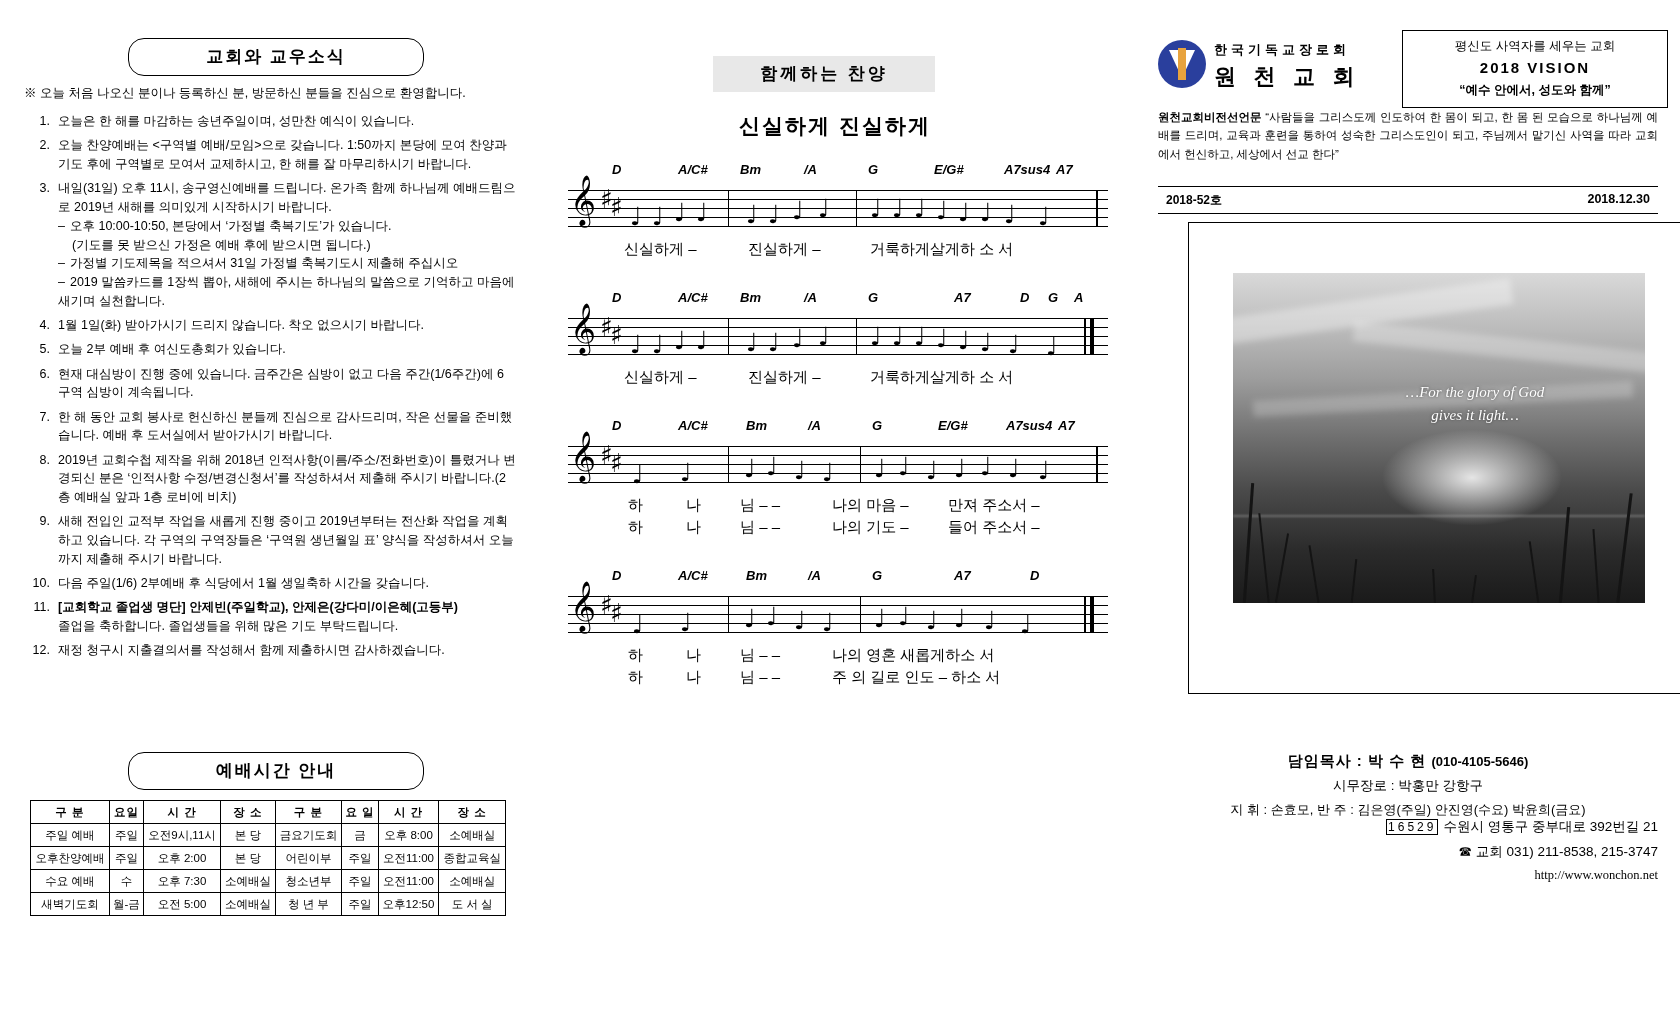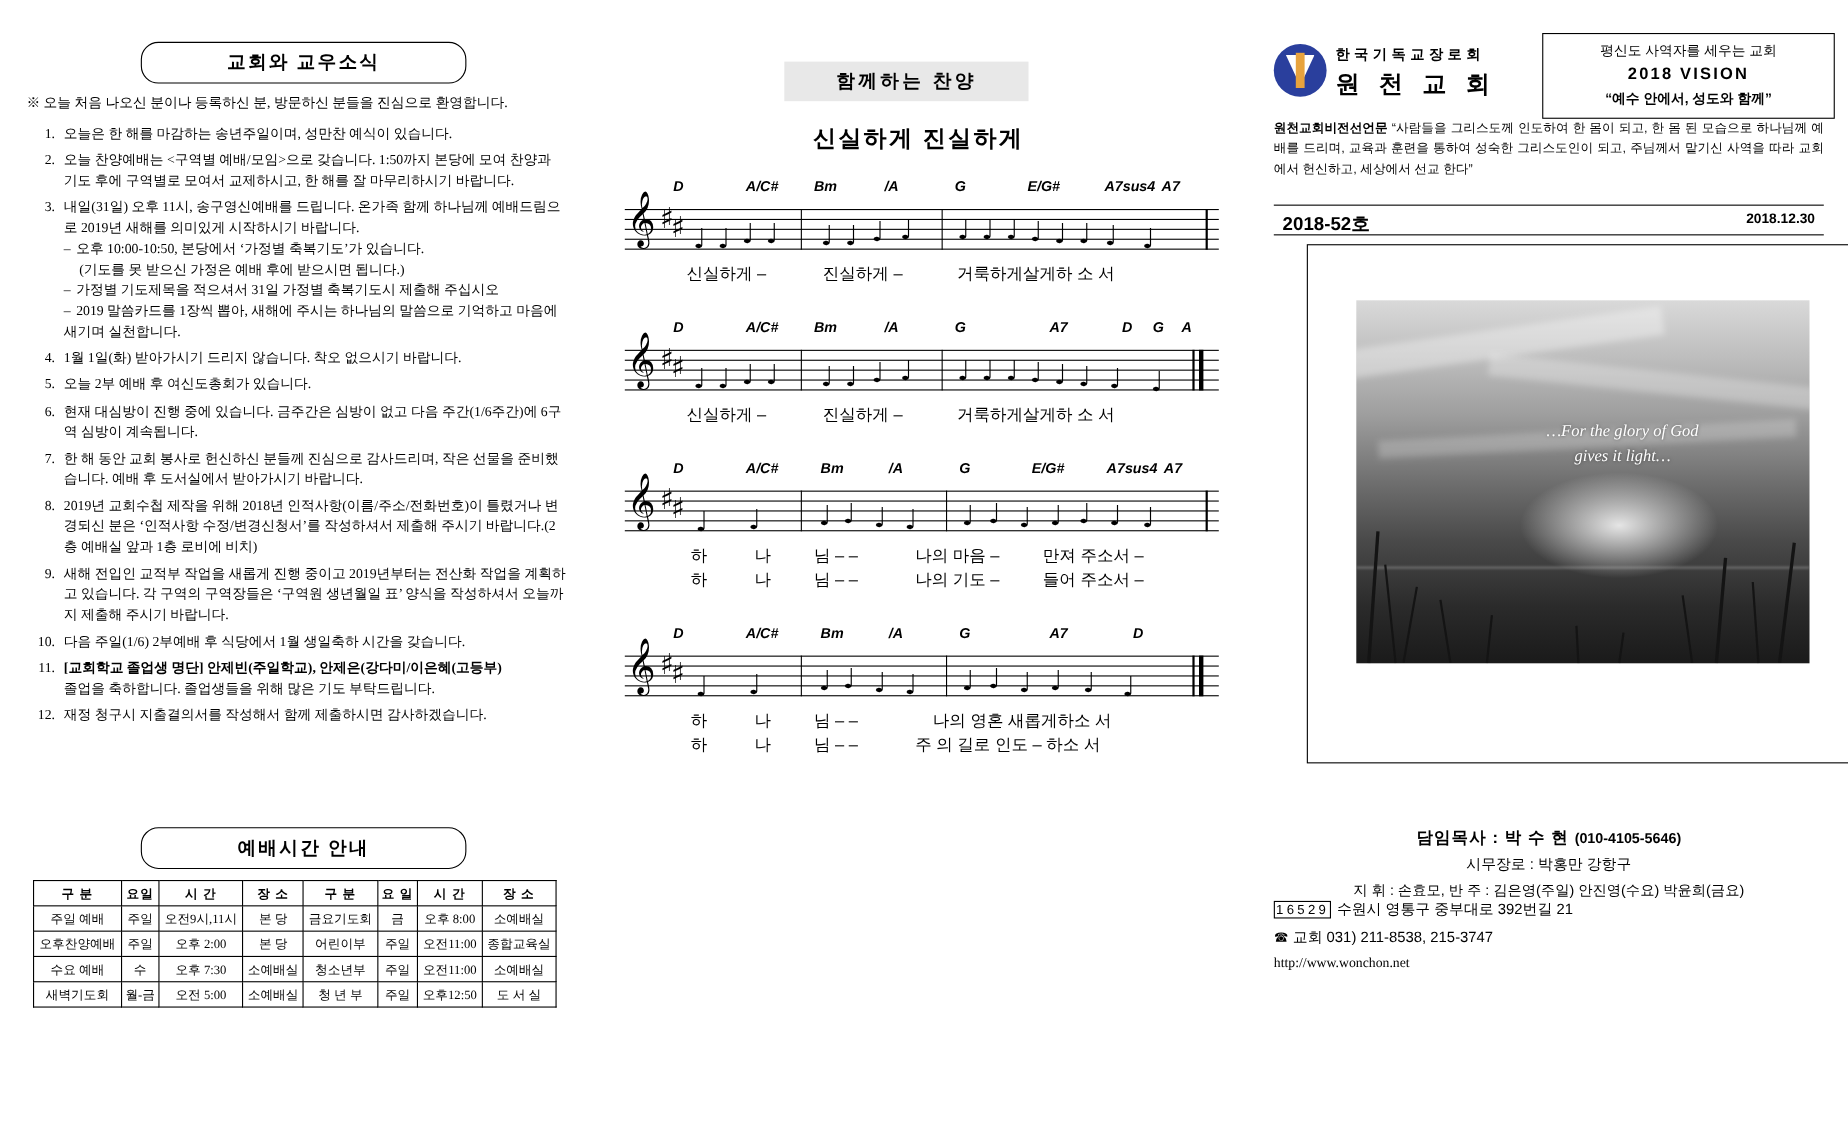--- a/index.html
+++ b/index.html
@@ -7,21 +7,21 @@
     width:1680px; height:1020px;
     background:#ffffff;
     font-family:"Liberation Sans", sans-serif;
     color:#000;
     overflow:hidden;
     position:relative;
   }
   .page { position:relative; width:1680px; height:1020px; }
 
   
-  .col1 { position:absolute; left:0; top:0; width:530px; height:1020px;font-family:Liberation Serif, serif; }
+  .col1 { position:absolute; left:0; top:0; width:530px; height:1020px; }
 
   .rounded-title {
     border:1.5px solid #000;
     border-radius:16px;
     text-align:center;
     font-weight:bold;
     font-size:17px;
     letter-spacing:2px;
     padding:6px 0 7px 0;
   }
@@ -151,21 +151,21 @@
     position:absolute; left:18px; top:108px; width:500px;
     font-size:11.5px; line-height:1.6; text-align:justify;
   }
   .declaration .head { font-weight:bold;margin-top:37px; }
 
   .issue-bar {
     position:absolute; left:18px; top:186px; width:500px;
     border-top:1px solid #000; border-bottom:1px solid #000;
     height:26px;
   }
-  .issue-no { position:absolute; left:8px; top:5px; font-size:17px; font-weight:bold; }
+  .issue-no { position:absolute; left:8px; top:5px; font-size:12px; font-weight:bold; }
   .issue-date { position:absolute; right:8px; top:5px; font-size:12.5px; font-weight:bold; }
 
   .photo-frame {
     position:absolute; left:18px; top:222px; width:500px; height:470px;
     border:1px solid #000;
     margin-left:30px;
   }
   .photo {
     position:absolute; left:44px; top:50px; width:412px; height:330px;
     background:
@@ -209,21 +209,21 @@
     line-height:1.5;
     text-shadow:0 0 3px rgba(0,0,0,0.5);
   }
 
   .staff-block { position:absolute; left:18px; top:712px; width:500px; text-align:center; }
   .pastor { font-size:15px; font-weight:bold; letter-spacing:1px;margin-top:40px; }
   .pastor .phone { font-weight:bold; font-size:13px; letter-spacing:0; }
   .elder { font-size:13.5px; margin-top:6px; }
   .music { font-size:13px; margin-top:6px; }
 
-  .address-block { position:absolute; left:18px; top:818px; width:500px; text-align:left; }
+  .address-block { position:absolute; left:18px; top:818px; width:500px; text-align:right; }
   .addr1 { font-size:13.5px; }
   .zipbox {
     display:inline-block;
     border:1px solid #000;
     padding:0 1px;
     font-size:12px;
     letter-spacing:3px;
     margin-right:5px;
   }
   .addr2 { font-size:13.5px; margin-top:7px; }
@@ -557,21 +557,21 @@
         <span class="note" style="left:386px; top:18px;">♩</span>
         <span class="note" style="left:416px; top:20px;">♩</span>
         <span class="note" style="left:452px; top:24px;">♩</span>
         <div class="endbar1" style="left:516px;"></div>
         <div class="endbar2" style="left:522px;"></div>
       </div>
       <div class="lyricrow">
         <span style="left:60px;">하</span>
         <span style="left:118px;">나</span>
         <span style="left:172px;">님 – –</span>
-        <span style="left:280px;">나의 영혼 새롭게하소 서</span>
+        <span style="left:264px;">나의 영혼 새롭게하소 서</span>
       </div>
       <div class="lyricrow">
         <span style="left:60px;">하</span>
         <span style="left:118px;">나</span>
         <span style="left:172px;">님 – –</span>
         <span style="left:264px;">주 의 길로 인도 – 하소 서</span>
       </div>
     </div>
 
   </div>

